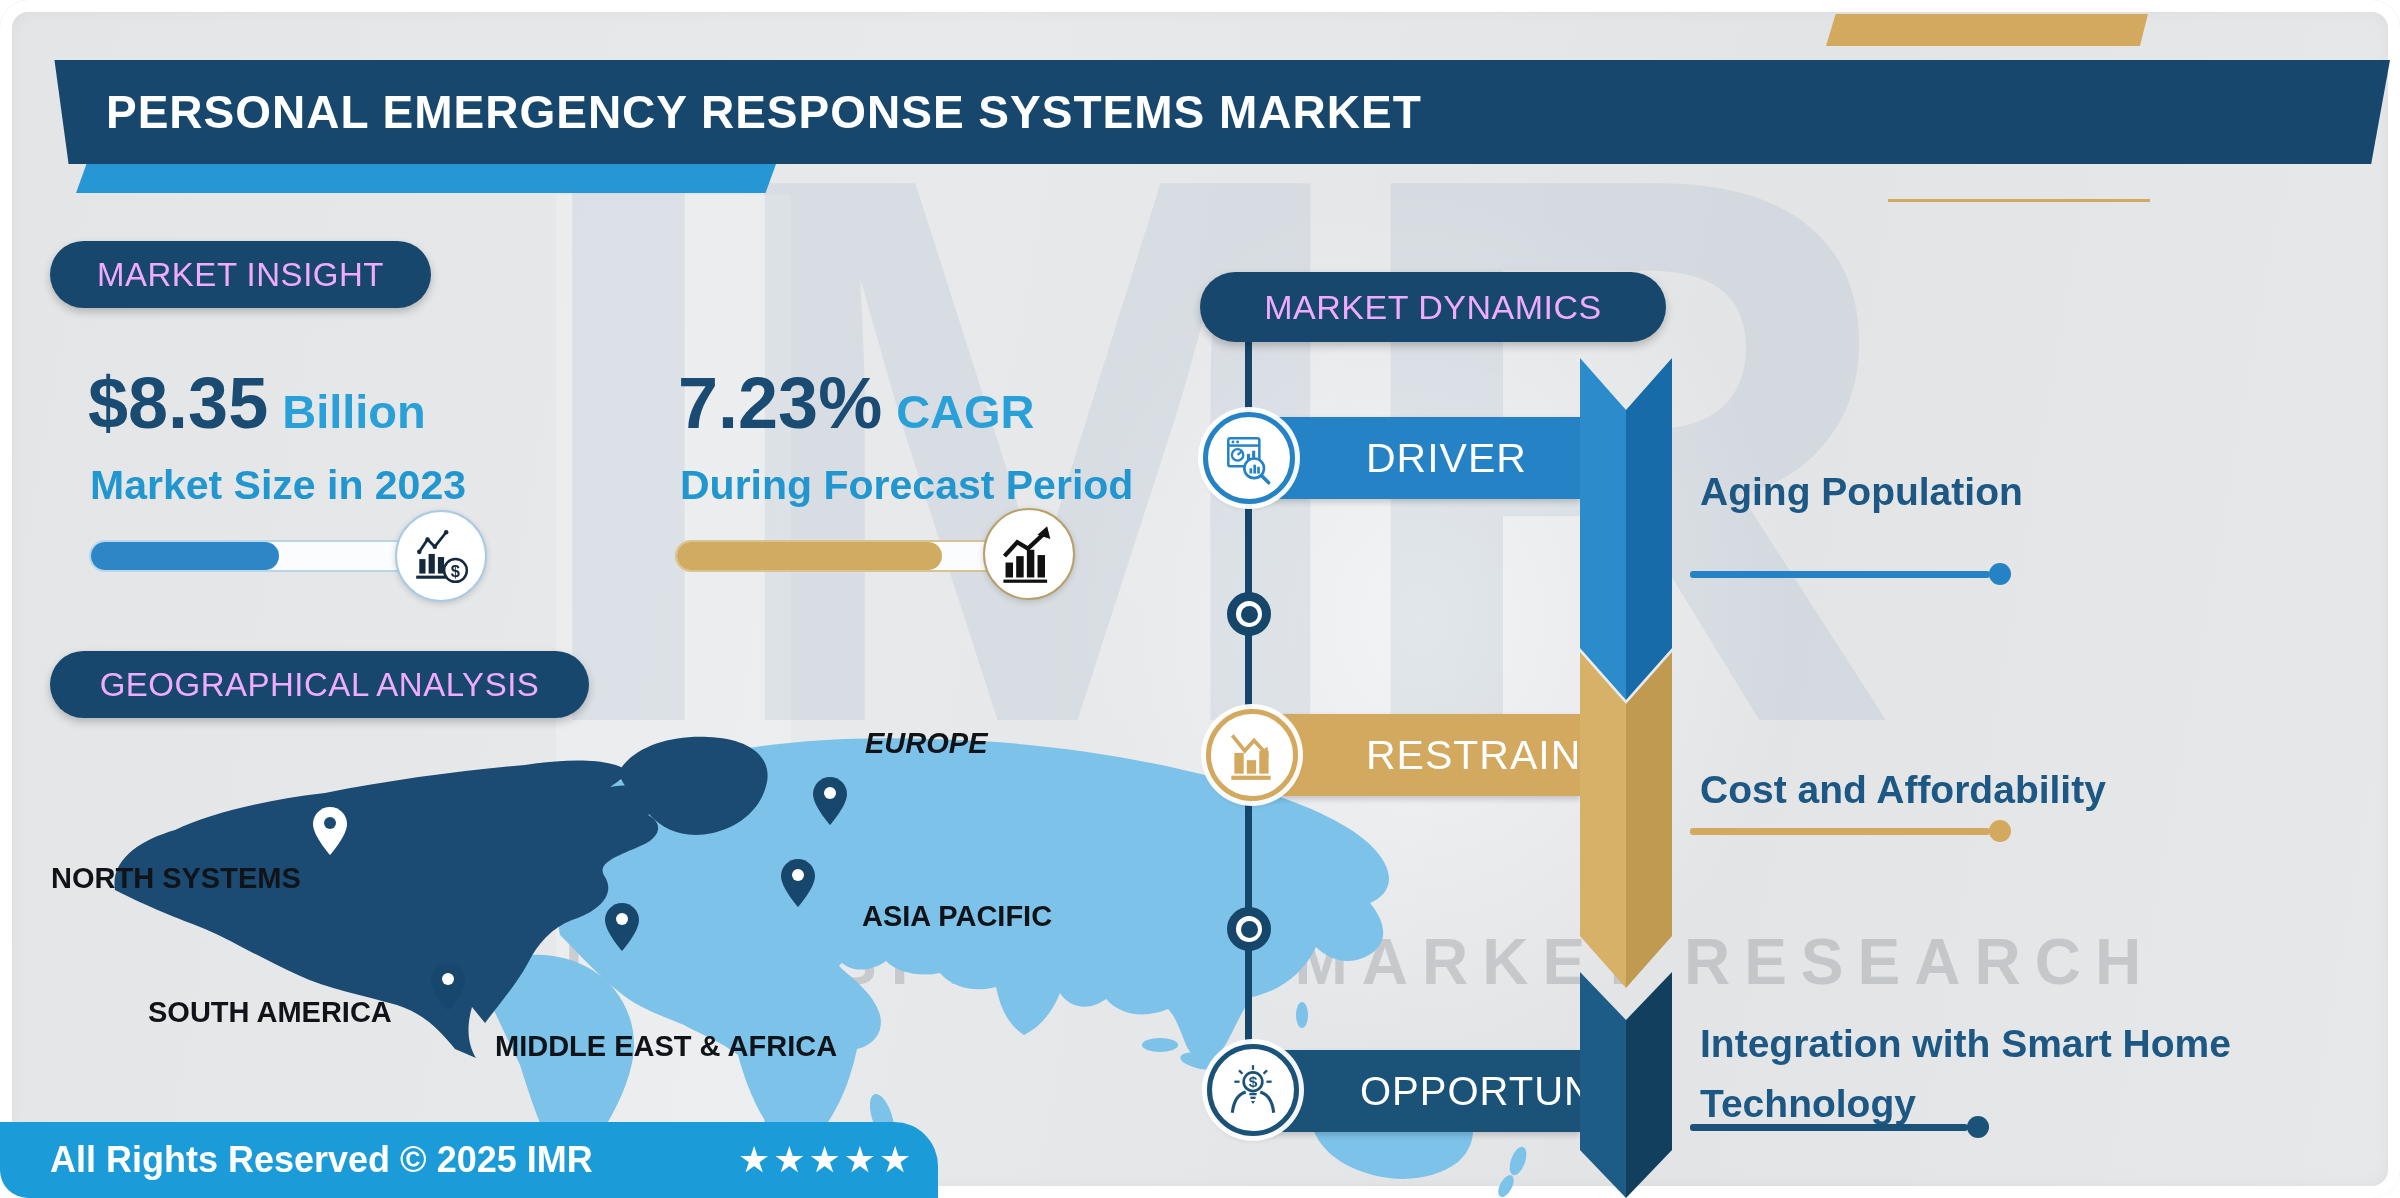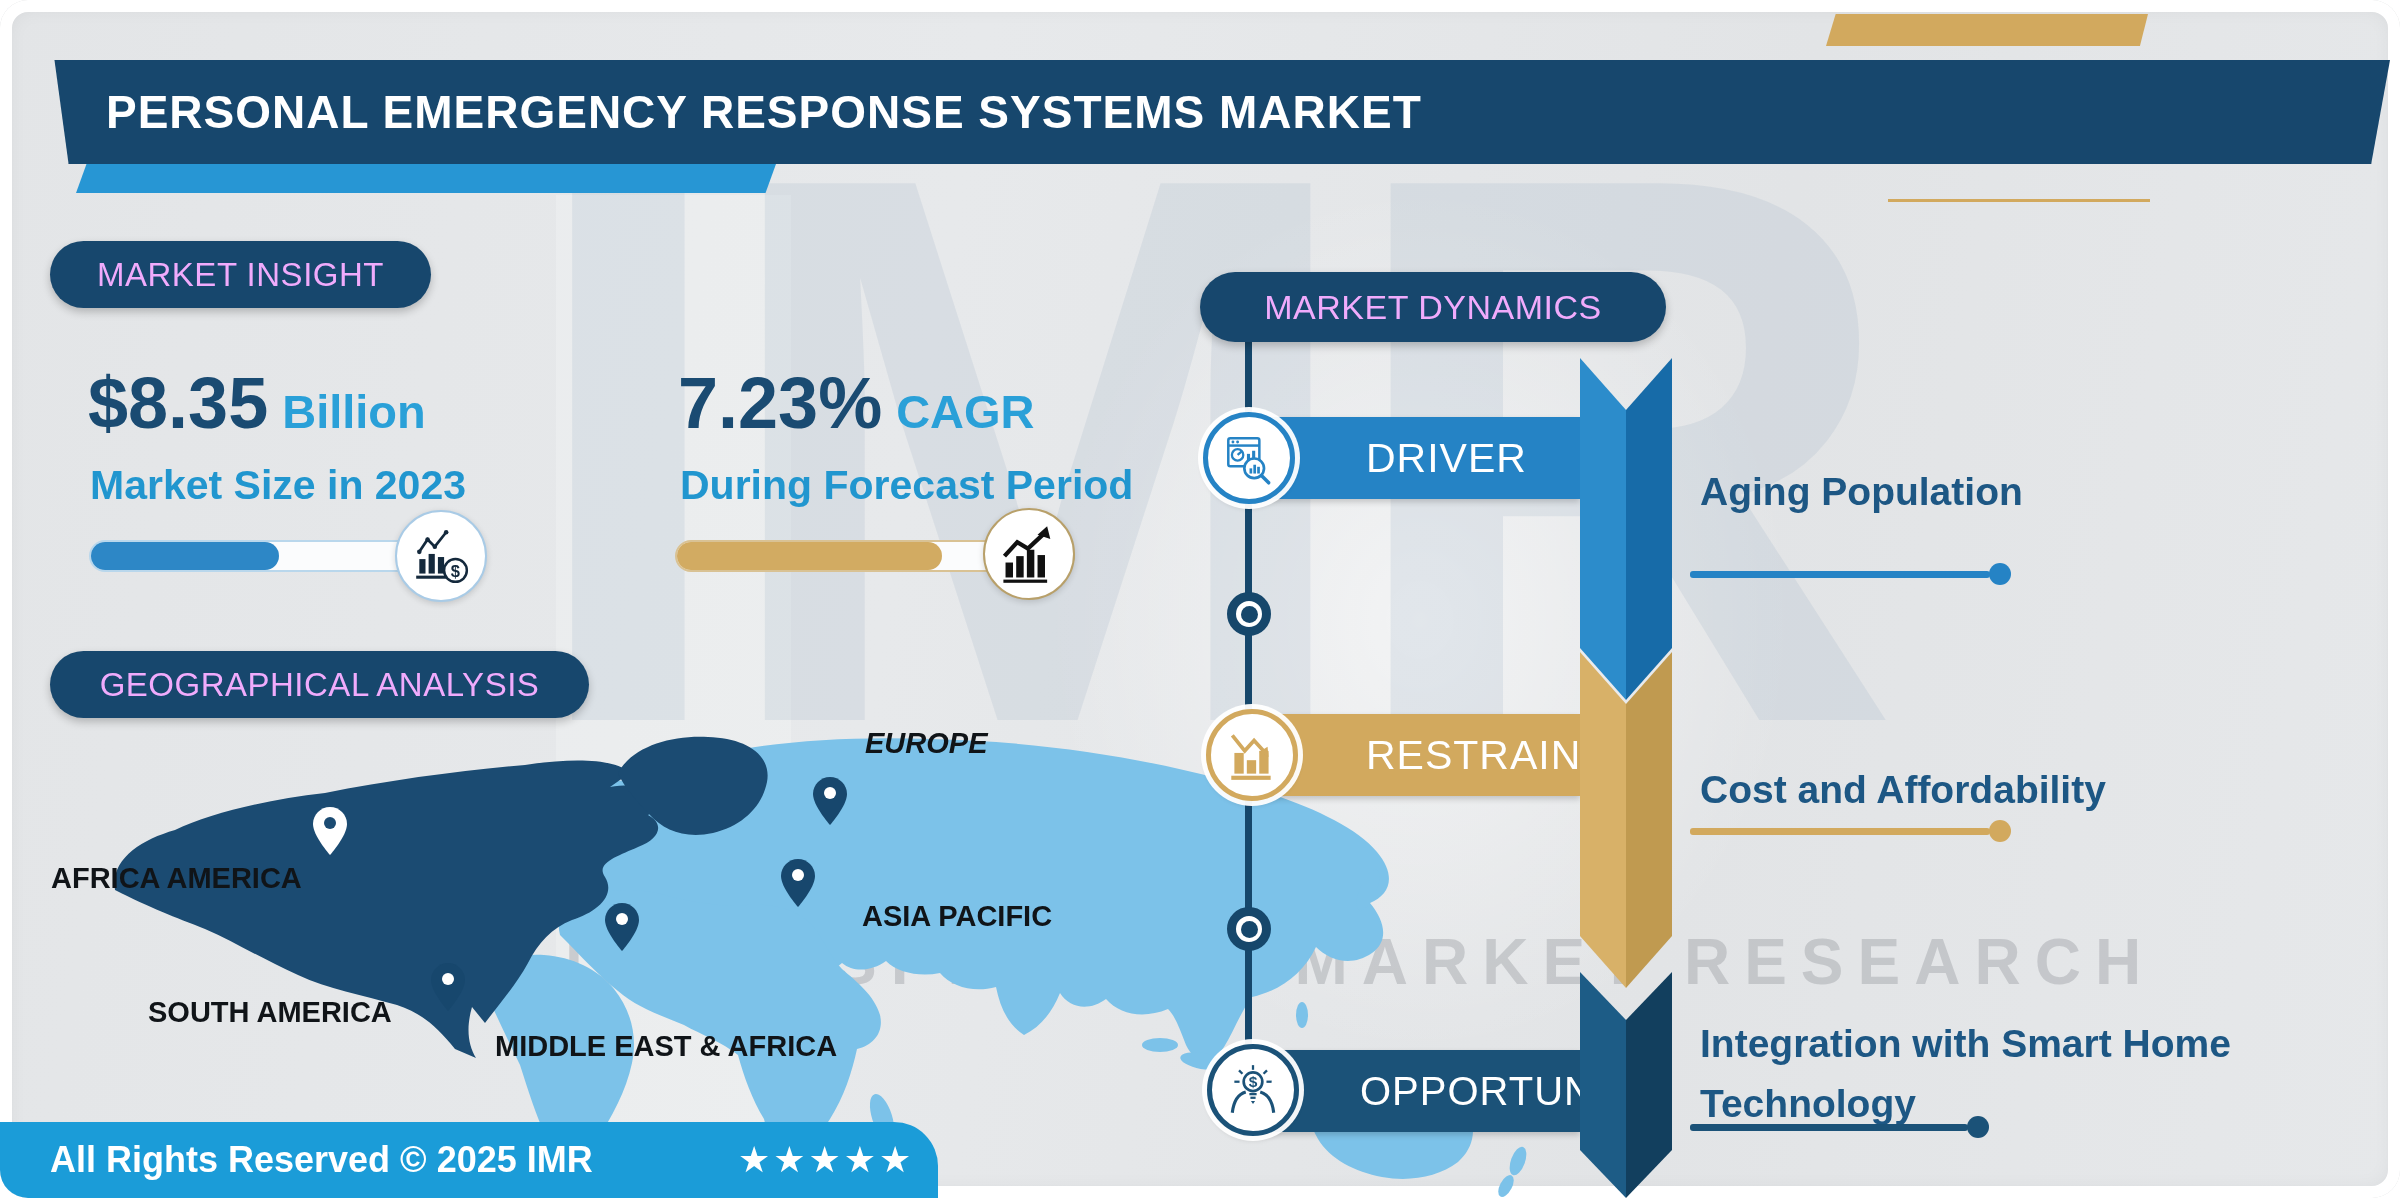--- a/index.html
+++ b/index.html
@@ -175,21 +175,21 @@
       <circle cx="18" cy="17" r="6" fill="#ffffff"></circle>
     </svg>
   </div>
   <div class="abs pin" style="left:430px;top:962px;">
     <svg width="36" height="50" viewBox="0 0 36 50">
       <path d="M18,1 C8.6,1 1,8.6 1,18 C1,30 18,49 18,49 C18,49 35,30 35,18 C35,8.6 27.4,1 18,1 Z" fill="#17476d"></path>
       <circle cx="18" cy="17" r="6" fill="#ffffff"></circle>
     </svg>
   </div>
 
-  <div class="abs maplabel" style="left:51px;top:862px;">AFRICA AMERICA</div>
+  <div class="abs maplabel" style="left:51px;top:862px;">NORTH SYSTEMS</div>
   <div class="abs maplabel" style="left:148px;top:996px;">SOUTH AMERICA</div>
   <div class="abs maplabel" style="left:865px;top:727px;font-style:italic;">EUROPE</div>
   <div class="abs maplabel" style="left:862px;top:900px;">ASIA PACIFIC</div>
   <div class="abs maplabel" style="left:495px;top:1030px;">MIDDLE EAST &amp; AFRICA</div>
 
   <div class="abs badge" style="left:1200px;top:240px;width:466px;height:70px;border-radius:35px;margin-top:32px;">
     <span style="font-size:34px;">MARKET DYNAMICS</span>
   </div>
   <div class="abs vline"></div>
 

